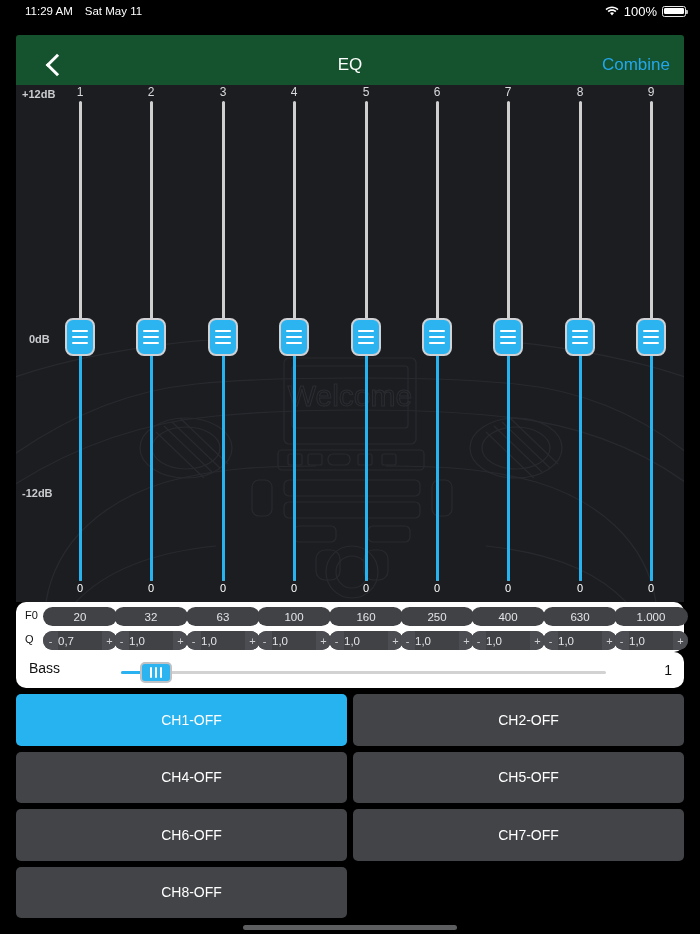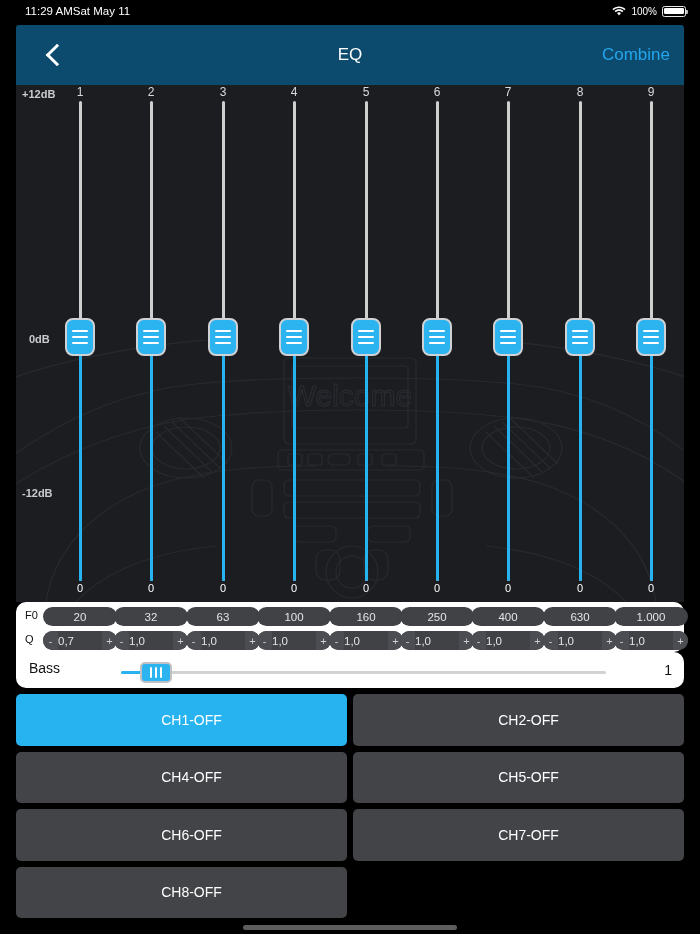--- a/index.html
+++ b/index.html
@@ -9,39 +9,39 @@
     overflow:hidden;
     -webkit-font-smoothing:antialiased;
   }
   .screen{position:relative;width:700px;height:934px;background:#000;}
 
   
   .statusbar{
     position:absolute;top:0;left:0;width:700px;height:22px;
     color:#fff;font-size:11.5px;display:flex;align-items:center;
   }
-  .sb-left{position:absolute;left:25px;display:flex;align-items:flex-end;gap:0;}
+  .sb-left{position:absolute;left:25px;display:flex;align-items:flex-end;gap:12px;}
   .sb-right{position:absolute;right:14px;display:flex;align-items:center;gap:5px;}
   .wifi-icon{display:inline-block;width:14px;height:11px;position:relative;}
   .wifi-icon svg{display:block;}
   .batt{
     width:24px;height:11px;border:1.3px solid #e6e6e6;border-radius:2.5px;
     position:relative;box-sizing:border-box;
   }
   .batt:after{
     content:"";position:absolute;right:-3px;top:3.4px;width:1.8px;height:4px;
     background:#bdbdbd;border-radius:0 1px 1px 0;
   }
   .batt i{position:absolute;left:1.2px;top:1.2px;bottom:1.2px;width:19.5px;background:#fff;border-radius:1.3px;display:block;}
-  .pct{font-size:10px;color:#fff;}
+  .pct{font-size:13px;color:#fff;}
 
   
   .navbar{
-    position:absolute;top:25px;left:16px;width:668px;height:72px;
-    background:#0c4a6e;border-radius:3px;
+    position:absolute;top:35px;left:16px;width:668px;height:72px;
+    background:#14532d;border-radius:3px;
   }
   .back-btn{
     position:absolute;left:14px;top:0;height:60px;width:48px;
     display:flex;align-items:center;justify-content:center;cursor:pointer;
   }
   .chev{
     width:13px;height:13px;border-left:3px solid #fff;border-bottom:3px solid #fff;
     transform:rotate(45deg);margin-left:5px;
   }
   .nav-title{

